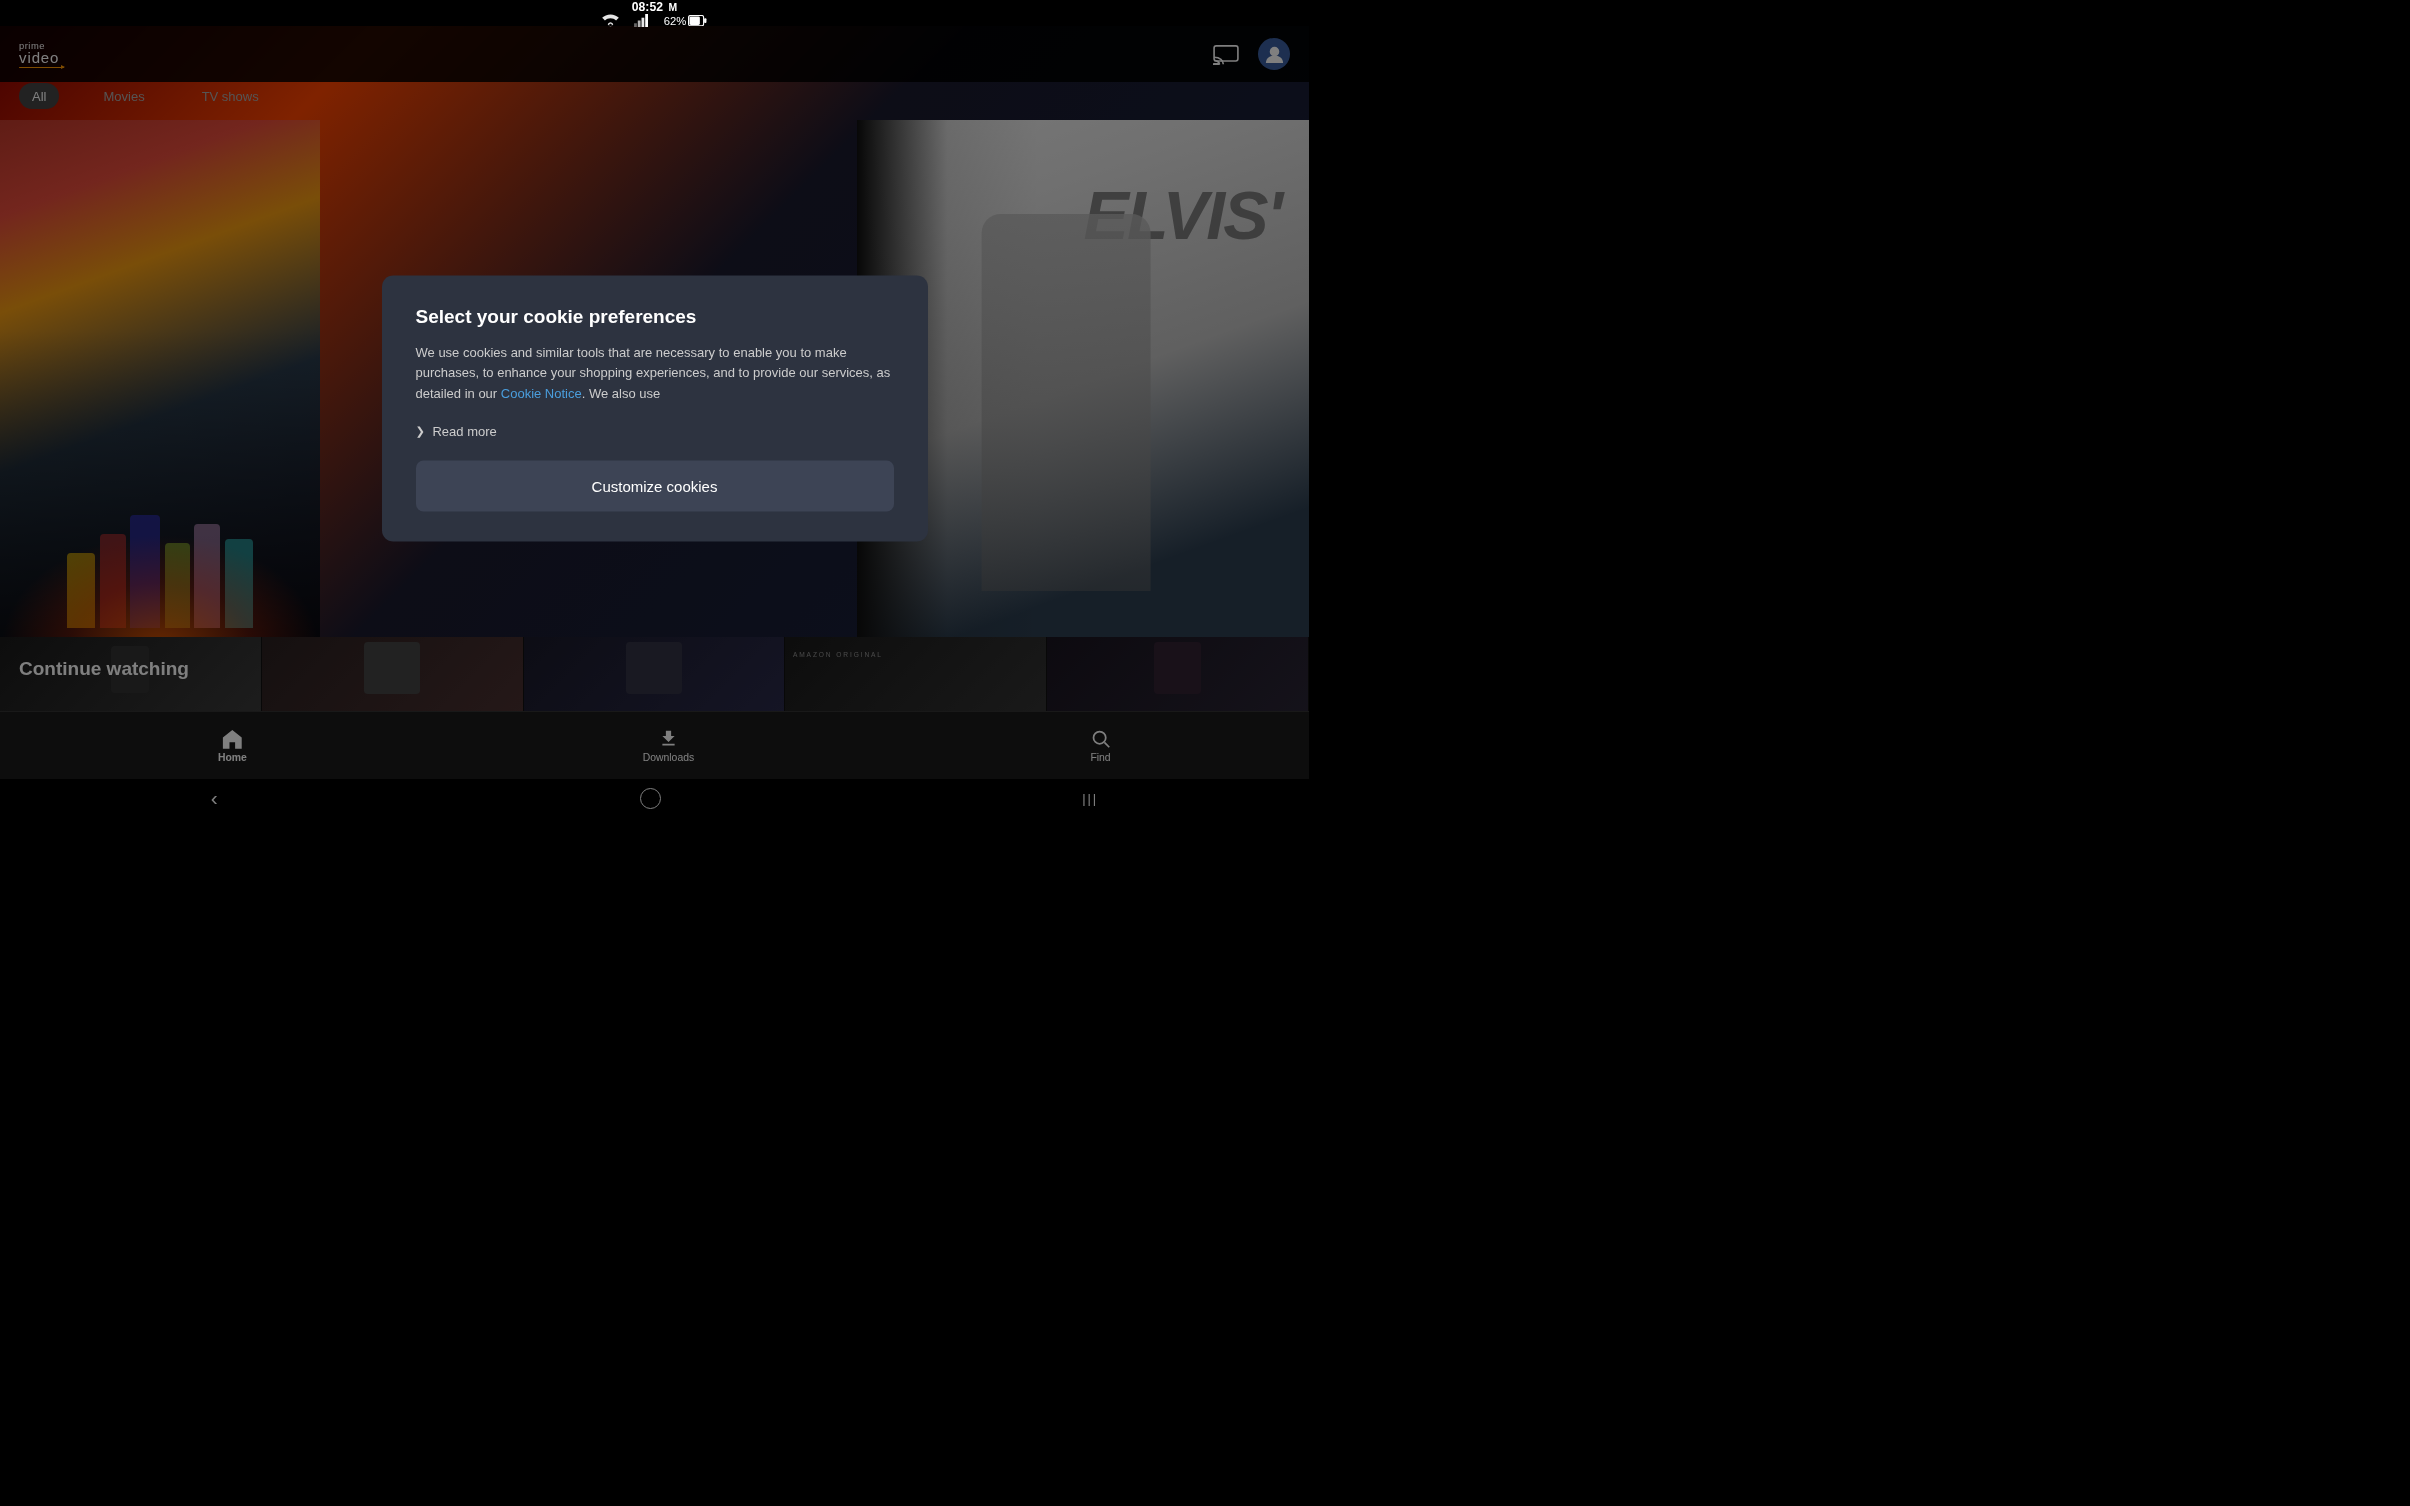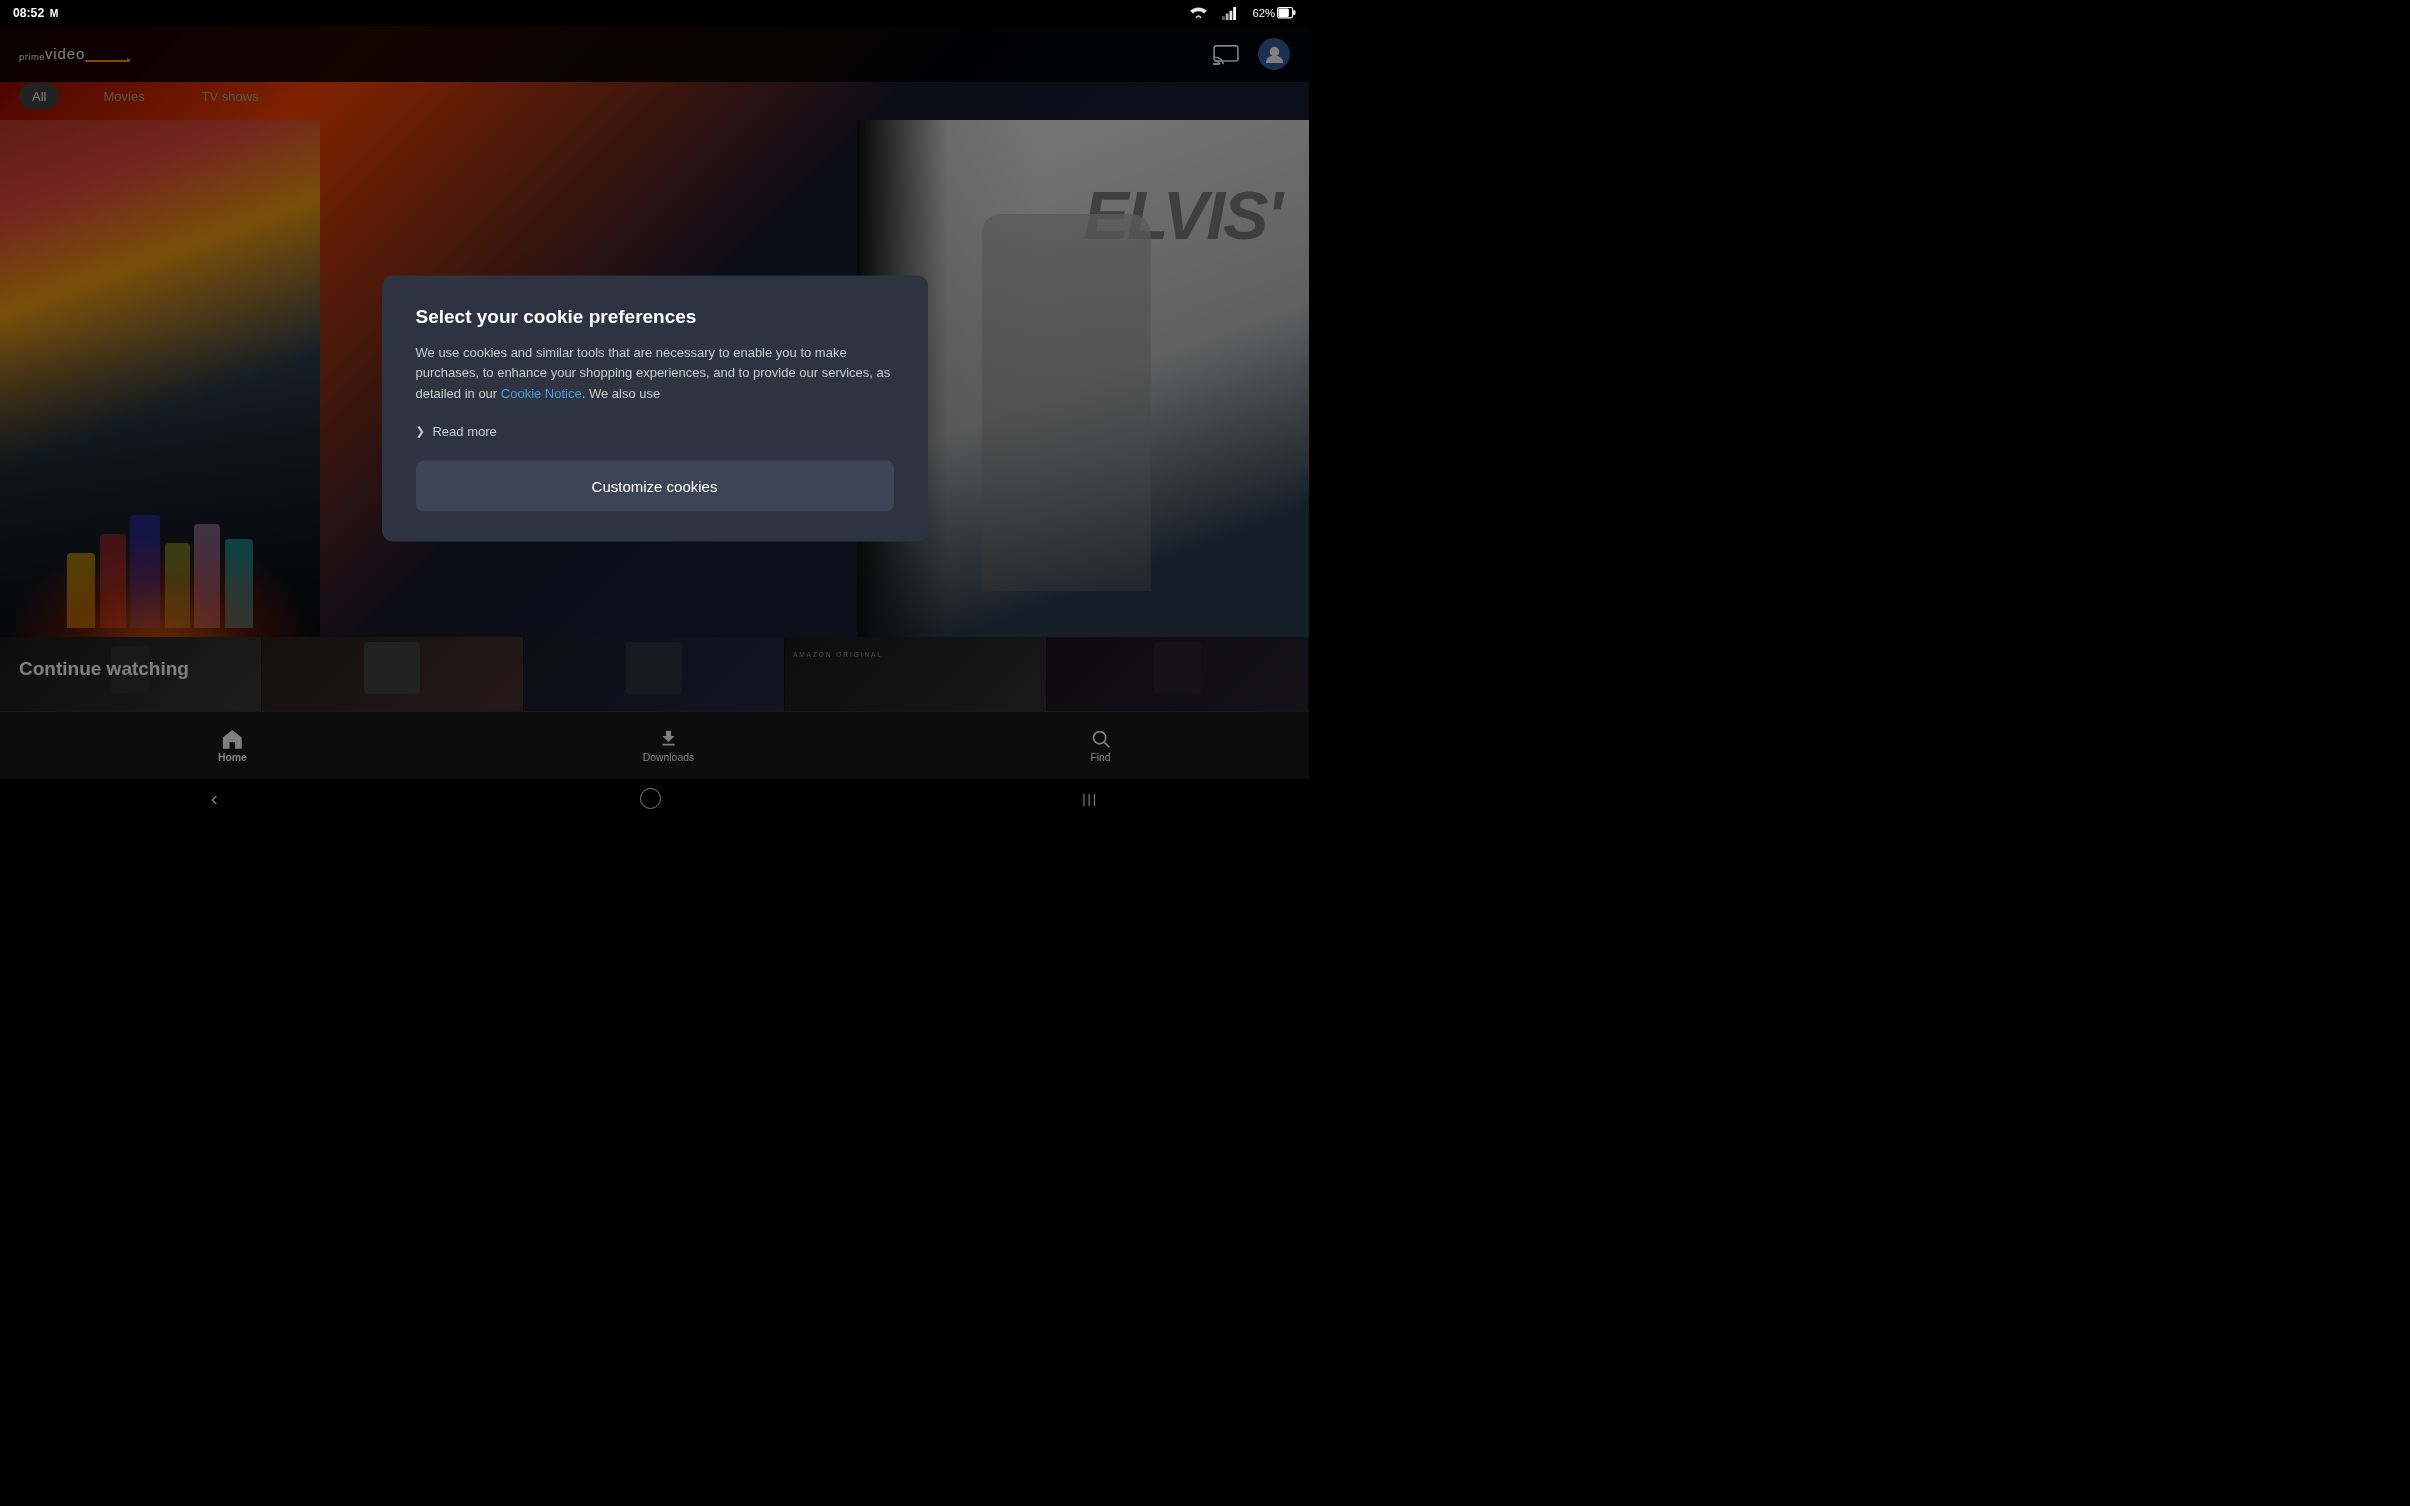--- a/index.html
+++ b/index.html
@@ -19,20 +19,21 @@
       top: 0;
       left: 0;
       right: 0;
       height: 26px;
       background: #000;
       display: flex;
       align-items: center;
       justify-content: space-between;
       padding: 0 13px;
       z-index: 100;
+      flex-direction: column;
     }
 
     .status-time {
       color: #fff;
       font-size: 12.2px;
       font-weight: 600;
       display: flex;
       align-items: center;
       gap: 5.6px;
     }
@@ -55,22 +56,22 @@
       background: rgba(0,0,0,0.85);
       display: flex;
       align-items: center;
       justify-content: space-between;
       padding: 0 19px;
       z-index: 10;
     }
 
     .prime-logo {
       display: flex;
-      flex-direction: row;
-      align-items: flex-end;
+      flex-direction: column;
+      align-items: flex-start;
     }
 
     .prime-logo .prime-text {
       color: #fff;
       font-size: 9.4px;
       letter-spacing: 0.5px;
     }
 
     .prime-logo .video-text {
       color: #fff;

